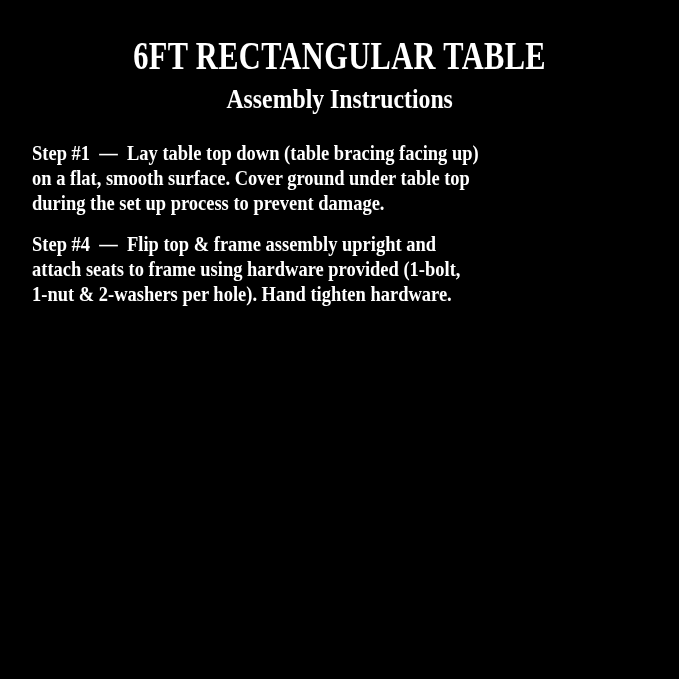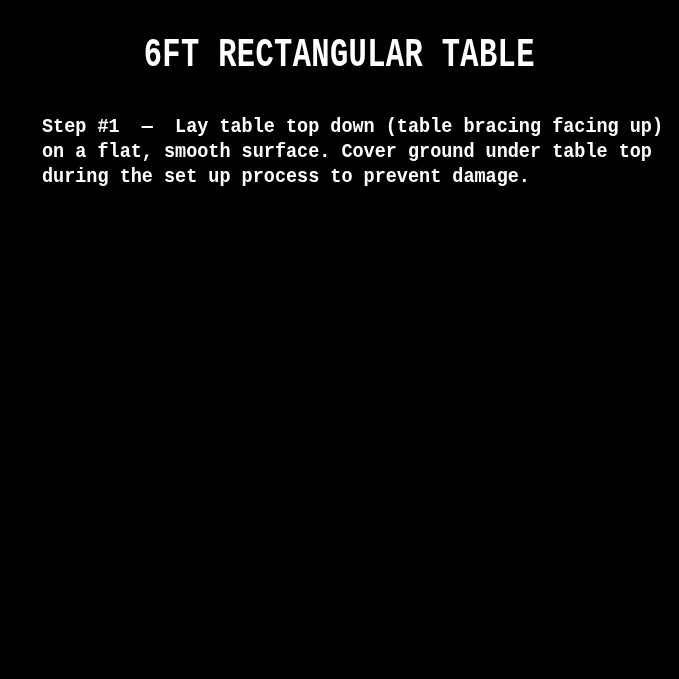--- a/index.html
+++ b/index.html
@@ -6,21 +6,21 @@
     margin: 0;
     padding: 0;
     background: #000000;
   }
   .poster {
     position: relative;
     width: 679px;
     height: 679px;
     background: #000000;
     color: #ffffff;
-    font-family: Liberation Mono, monospace;
+    font-family: Liberation Serif, serif;
     font-weight: 700;
     overflow: hidden;
     box-sizing: border-box;
     padding-top: 34px;
     -webkit-font-smoothing: antialiased;
   }
   .title-row {
     text-align: center;
     line-height: 44px;
     margin: 0;
@@ -39,42 +39,48 @@
     margin: 2px 0 0 0;
   }
   .subtitle-row .condense {
     display: inline-block;
     font-size: 27px;
     transform: scaleX(0.88);
     transform-origin: 50% 50%;
     white-space: pre;
   }
   .steps {
-    margin-top: 34px;
-    padding-left: 42px;
+    margin-top: 24px;
+    padding-left: 32px;
     padding-right: 30px;
   }
   .step {
     margin: 0 0 16px 0;
     padding: 0;
   }
   .step-line {
     display: block;
     font-size: 21px;
     line-height: 25px;
     white-space: pre;
     transform: scaleX(0.88);
     transform-origin: 0 50%;
   }
 </style>
 </head>
 <body>
 
 <div class="poster">
   <h1 class="title-row"><span class="condense">6FT RECTANGULAR TABLE</span></h1>
+  <h2 class="subtitle-row"><span class="condense">Assembly Instructions</span></h2>
   <div class="steps">
       <p class="step">
         <span class="step-line">Step #1  —  Lay table top down (table bracing facing up)</span>
         <span class="step-line">on a flat, smooth surface. Cover ground under table top</span>
         <span class="step-line">during the set up process to prevent damage.</span>
       </p>
+      <p class="step">
+        <span class="step-line">Step #4  —  Flip top &amp; frame assembly upright and</span>
+        <span class="step-line">attach seats to frame using hardware provided (1-bolt,</span>
+        <span class="step-line">1-nut &amp; 2-washers per hole). Hand tighten hardware.</span>
+      </p>
     </div>
 </div>
 
 </body></html>

